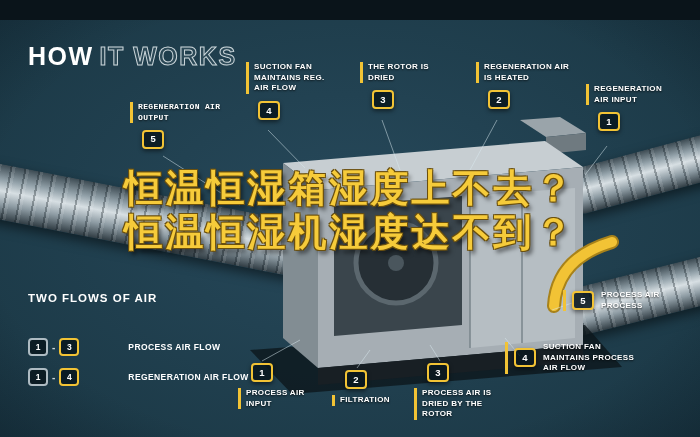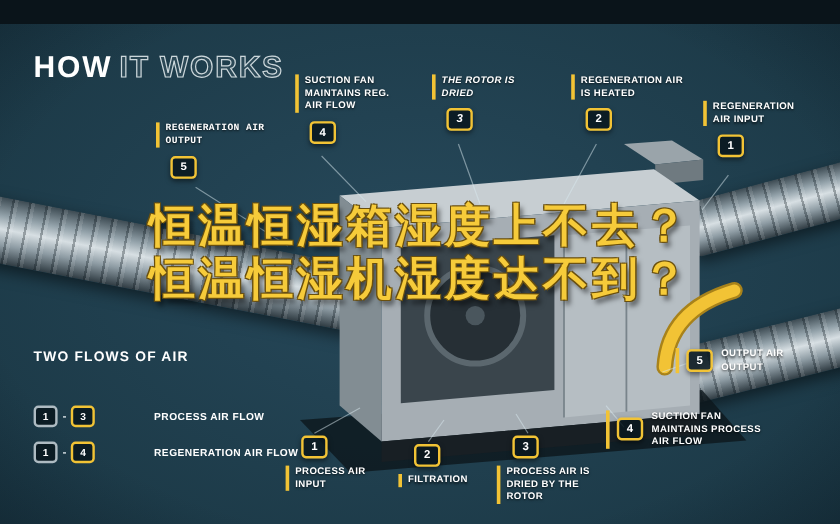--- a/index.html
+++ b/index.html
@@ -144,21 +144,21 @@
       </div>
   </div>
 
   <div class="callout col" style="left:246px;top:42px;width:94px;">
     <div class="co-label">SUCTION FAN MAINTAINS REG. AIR FLOW</div>
     <div class="badge">
         <span>4</span>
       </div>
   </div>
 
-  <div class="callout col" style="left:360px;top:42px;width:76px;font-style:italic;">
+  <div class="callout col" style="left:360px;top:42px;width:76px;">
     <div class="co-label">THE ROTOR IS DRIED</div>
     <div class="badge">
         <span>3</span>
       </div>
   </div>
 
   <div class="callout col" style="left:476px;top:42px;width:96px;">
     <div class="co-label">REGENERATION AIR IS HEATED</div>
     <div class="badge">
         <span>2</span>
@@ -169,21 +169,21 @@
     <div class="co-label">REGENERATION AIR INPUT</div>
     <div class="badge">
         <span>1</span>
       </div>
   </div>
 
   <div class="callout row" style="left:563px;top:270px;">
     <div class="badge">
         <span>5</span>
       </div>
-    <div class="co-label" style="width:72px;">OUTPUT AIR OUTPUT</div>
+    <div class="co-label" style="width:72px;">PROCESS AIR PROCESS</div>
   </div>
 
   <div class="callout row" style="left:505px;top:322px;">
     <div class="badge">
         <span>4</span>
       </div>
     <div class="co-label" style="width:106px;">SUCTION FAN MAINTAINS PROCESS AIR FLOW</div>
   </div>
 
   <div class="callout col badge-first" style="left:238px;top:343px;width:80px;">

